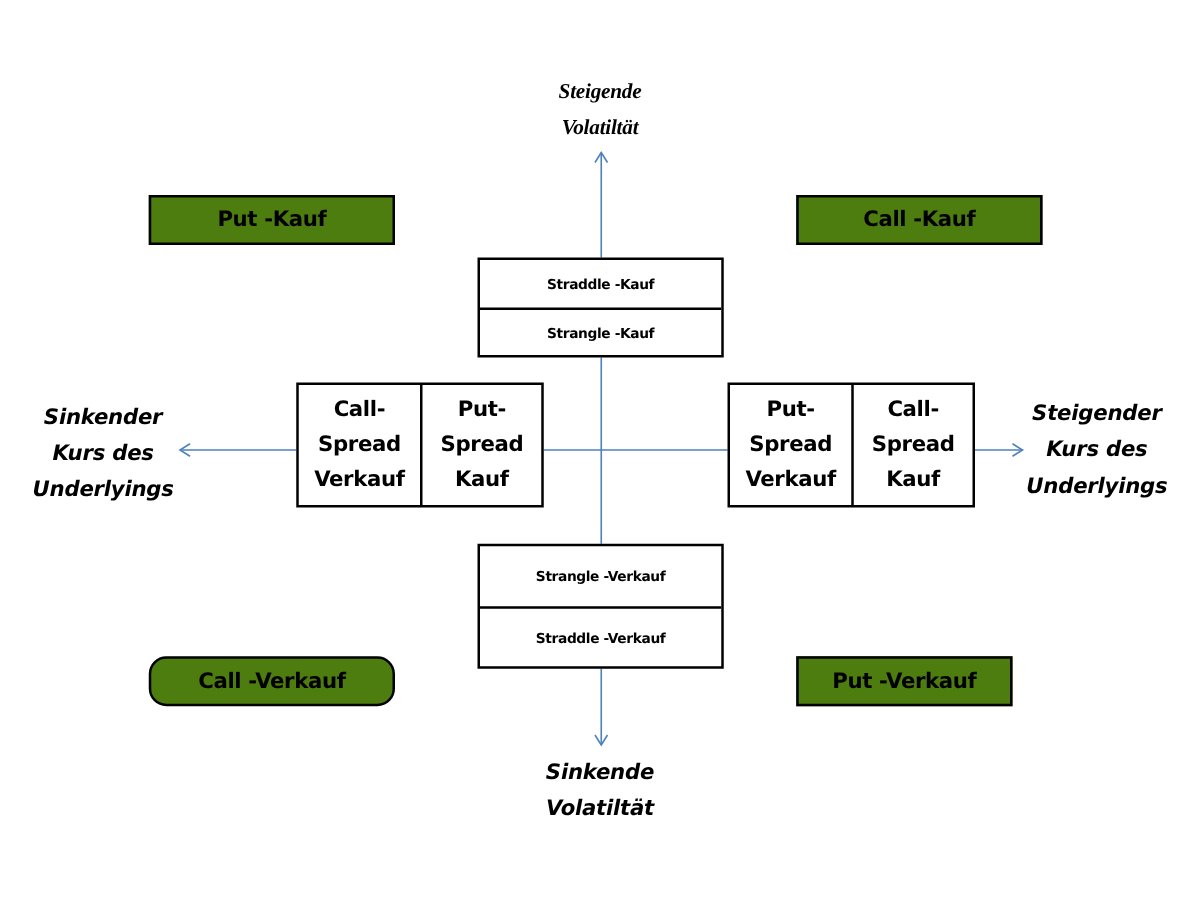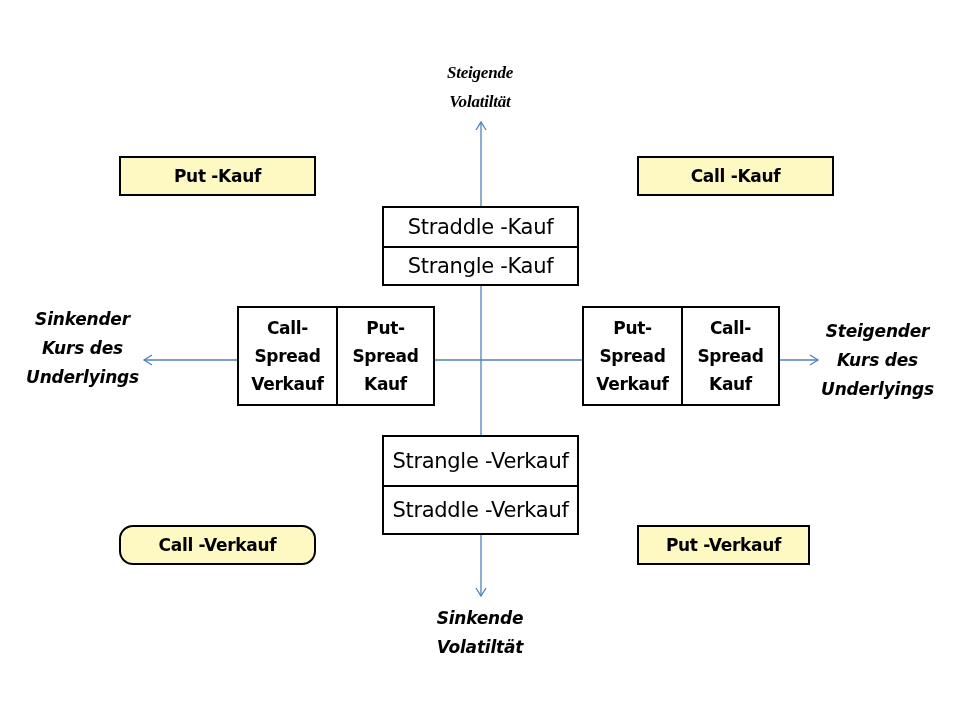--- a/index.html
+++ b/index.html
@@ -1,24 +1,24 @@
 <!DOCTYPE html>
 <html><head>
   <meta charset="utf-8">
   <style>
     html, body { margin: 0; padding: 0; background: #ffffff; }
     body { width: 960px; height: 720px; position: relative; overflow: hidden;
       font-family: "DejaVu Sans", "Liberation Sans", sans-serif; color: #000; }
     #axes { position: absolute; left: 0; top: 0; width: 960px; height: 720px; }
-    .box { position: absolute; box-sizing: border-box; border: 2px solid #000; background: #fef9c3;
+    .box { position: absolute; box-sizing: border-box; border: 2px solid #000; background: #4d7c0f;
       display: flex; align-items: center; justify-content: center; font-weight: bold; font-size: 17px;
       letter-spacing: -0.3px; }
     .stack { position: absolute; box-sizing: border-box; border: 2px solid #000; background: #fff; }
     .stack .cell { height: 50%; box-sizing: border-box; display: flex; align-items: center; justify-content: center;
-      font-weight: normal; font-size: 21px; letter-spacing: -0.3px; }
+      font-weight: bold; font-size: 11px; letter-spacing: -0.3px; }
     .stack .cell + .cell { border-top: 2px solid #000; }
     .pair { position: absolute; box-sizing: border-box; border: 2px solid #000; background: #fff; display: flex; margin-left: 28px; }
     .pair .cell { width: 50%; box-sizing: border-box; display: flex; align-items: center; justify-content: center;
       text-align: center; font-weight: bold; font-size: 17px; line-height: 28px; letter-spacing: -0.3px; white-space: pre-line; }
     .pair .cell + .cell { border-left: 2px solid #000; }
     .label { position: absolute; text-align: center; font-weight: bold; font-style: italic; font-size: 17px;
       line-height: 29px; white-space: pre-line; letter-spacing: -0.2px; }
   </style>
 </head>
 <body>
@@ -29,21 +29,21 @@
   <polyline points="476,588 481,596 486,588" fill="none" stroke="#4F81BD" stroke-width="1.3"></polyline>
   <line x1="144" y1="360" x2="818" y2="360" stroke="#4F81BD" stroke-width="1.3"></line>
   <polyline points="152,355 144,360 152,365" fill="none" stroke="#4F81BD" stroke-width="1.3"></polyline>
   <polyline points="810,355 818,360 810,365" fill="none" stroke="#4F81BD" stroke-width="1.3"></polyline>
 </svg>
 
 <div class="label" style="left:400px; top:58px; width:160px;font-family:Liberation Serif, serif;">Steigende
 Volatiltät</div>
 <div class="label" style="left:400px; top:604px; width:160px;">Sinkende
 Volatiltät</div>
-<div class="label" style="left:10px; top:305px; width:145px;">Sinkender
+<div class="label" style="left:10px; top:320px; width:145px;">Sinkender
 Kurs des
 Underlyings</div>
 <div class="label" style="left:805px; top:317px; width:145px;">Steigender
 Kurs des
 Underlyings</div>
 
 <div class="box" style="left:119px; top:156px; width:197px; height:40px;">Put -Kauf</div>
 <div class="box" style="left:637px; top:156px; width:197px; height:40px;">Call -Kauf</div>
 <div class="box" style="left:119px; top:525px; width:197px; height:40px;border-radius:14px;">Call -Verkauf</div>
 <div class="box" style="left:637px; top:525px; width:173px; height:40px;">Put -Verkauf</div>

